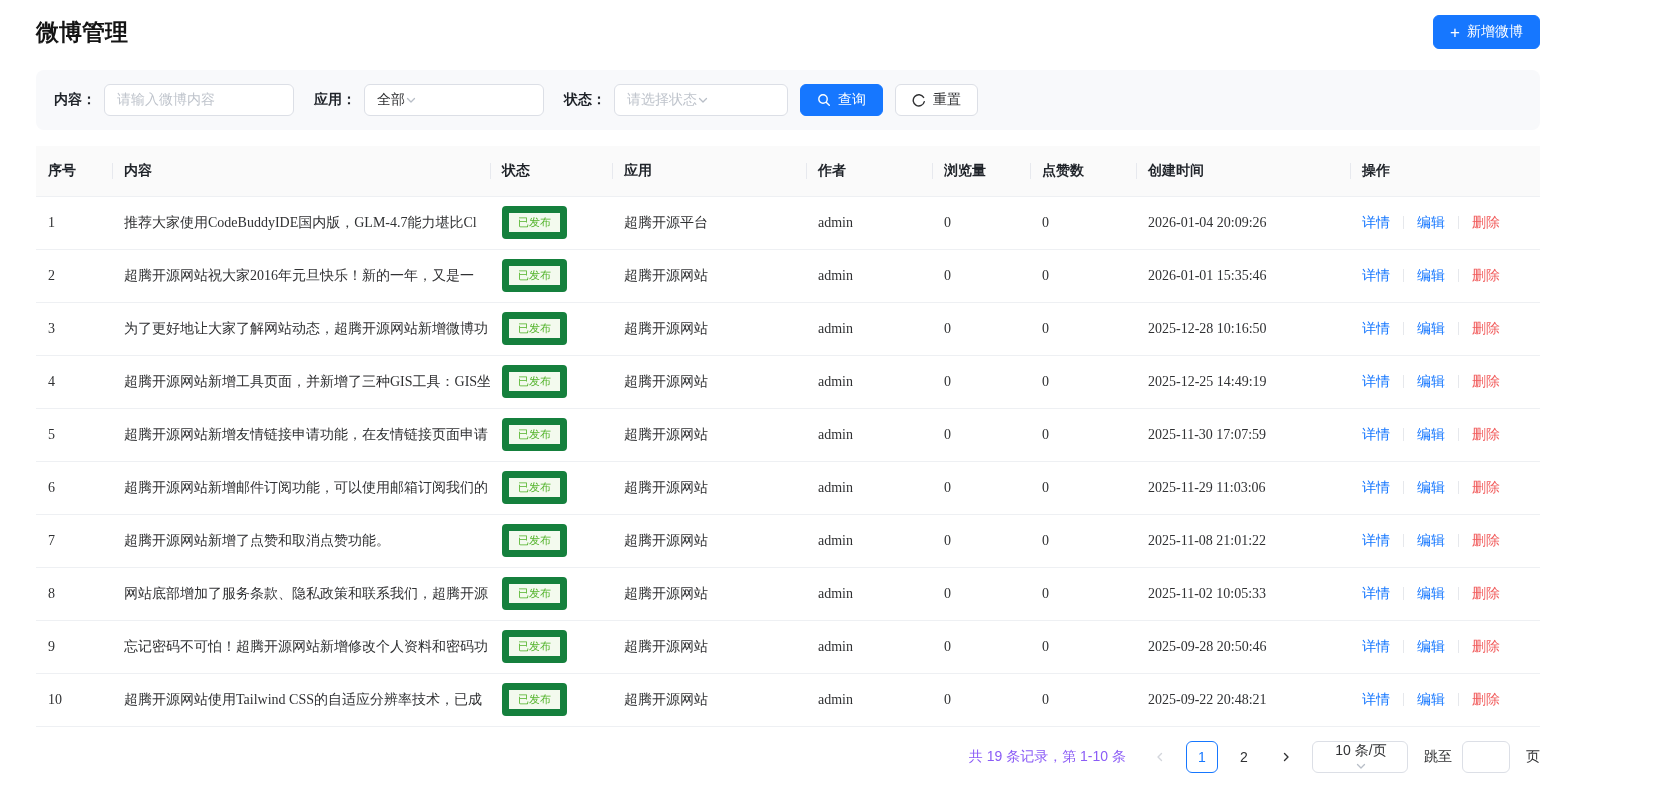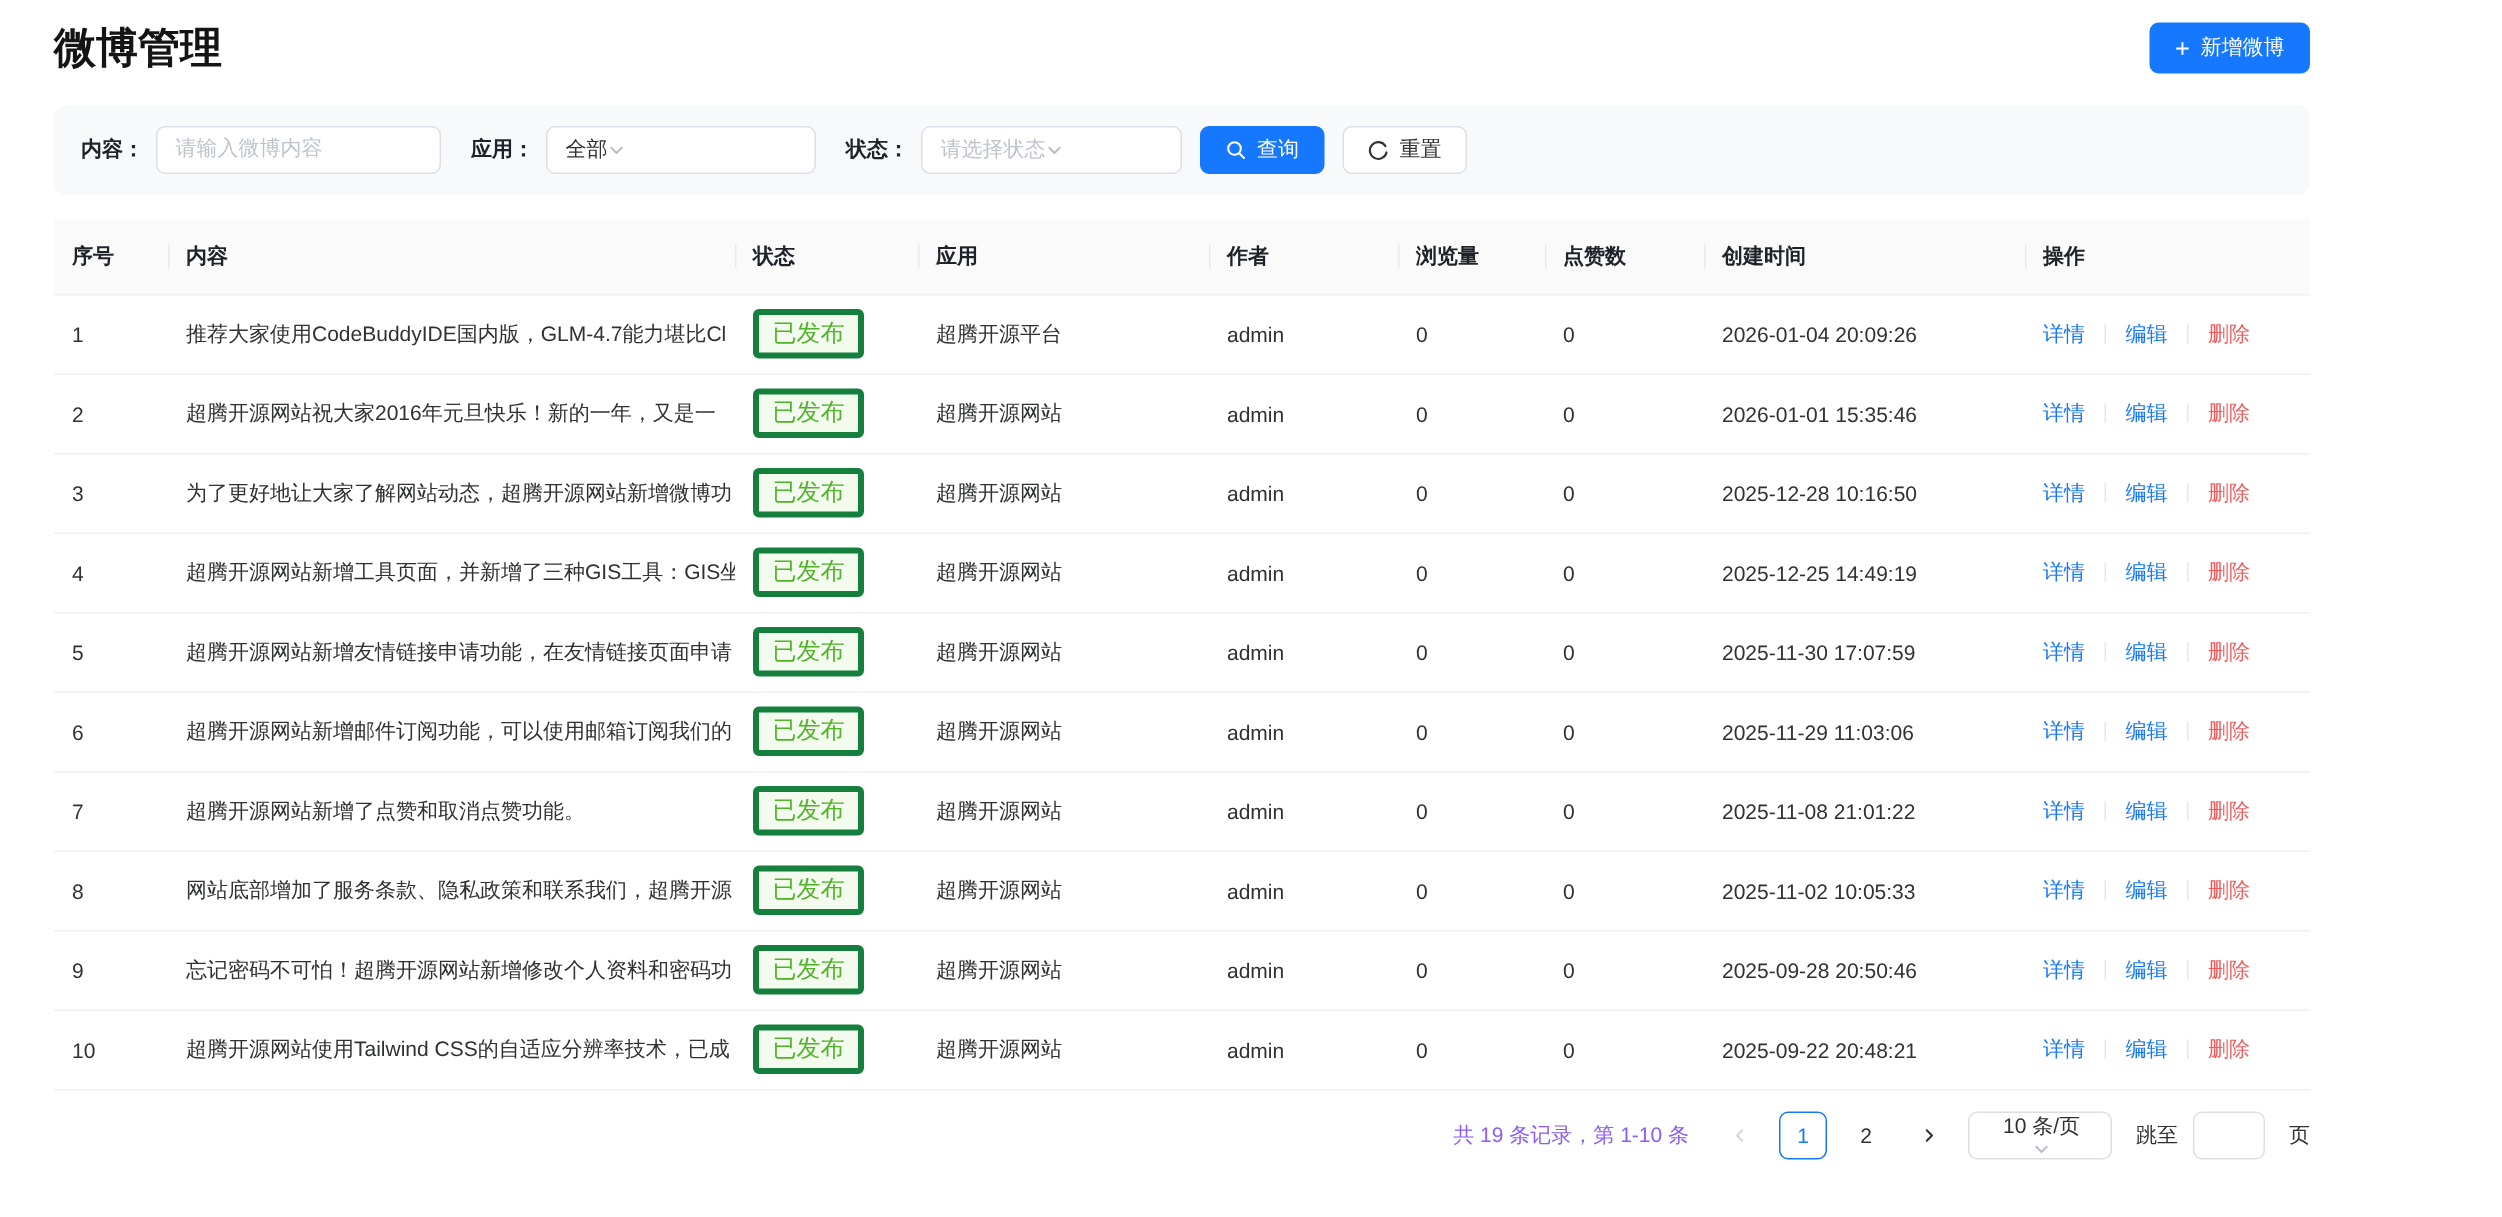--- a/index.html
+++ b/index.html
@@ -2,21 +2,21 @@
 <html><head>
 <meta charset="utf-8">
 <style>
   * { margin:0; padding:0; box-sizing:border-box; }
   html,body { background:#fff; width:1668px; height:811px; overflow:hidden;
     font-family:"Liberation Sans","DejaVu Sans",sans-serif; color:#303133; font-size:14px; }
   .page { width:1504px; margin:0 0 0 36px; padding-top:12px; }
 
   
   .page-header { display:flex; justify-content:space-between; align-items:center; height:40px; }
-  .page-title { font-size:28px; font-weight:700; color:#141414; }
+  .page-title { font-size:23px; font-weight:700; color:#141414; }
   .btn { display:inline-flex; align-items:center; justify-content:center; gap:7px;
     height:34px; padding:0 16px; border-radius:6px; font-size:14px; cursor:pointer;
     border:1px solid transparent; background:#fff; }
   .btn-primary { background:#1677ff; color:#fff; border-color:#1677ff; }
   .btn-default { background:#fff; color:#303133; border-color:#dcdfe6; }
   .plus { font-size:17px; line-height:1; font-weight:400; }
 
   
   .filter-bar { margin-top:18px; height:60px; background:#f8f9fb; border-radius:8px;
     display:flex; align-items:center; padding:0 18px; }
@@ -28,34 +28,34 @@
   .select-box { height:32px; background:#fff; border:1px solid #dcdfe6; border-radius:6px;
     display:flex; align-items:center; justify-content:flex-start; padding:0 10px 0 12px;
     cursor:pointer; }
   .select-box .sel-text { color:#303133; }
   .select-box .sel-text.placeholder { color:#bfc4cc; }
   .chev { display:inline-flex; color:#b8bec7; }
   .gap-lg { margin-left:20px; }
   .gap-md { margin-left:12px; }
 
   
-  table { margin-top:16px; width:1504px; border-collapse:collapse; table-layout:fixed; }
+  table { margin-top:16px; width:1504px; border-collapse:collapse; table-layout:fixed;font-family:Liberation Serif, serif; }
   thead th { background:#fafafa; height:50px; text-align:left; font-weight:700; color:#1f2329;
     font-size:14px; padding:0 12px; position:relative; }
   thead th + th::before { content:""; position:absolute; left:0; top:17px; width:1px; height:16px;
     background:#e7e9ee; }
   tbody td { height:52px; border-bottom:1px solid #eef0f3; padding:0 12px; color:#303133;
     white-space:nowrap; overflow:hidden; }
   tbody tr:first-child td { border-top:1px solid #eef0f3; }
   .col-no{width:76px} .col-content{width:378px} .col-status{width:122px} .col-app{width:194px}
   .col-author{width:126px} .col-views{width:98px} .col-likes{width:106px}
   .col-created{width:214px} .col-ops{width:190px}
 
-  .badge { display:inline-block; font-size:16px; color:#52b32a; background:#f3faee;
-    border:4px solid #15803d; border-radius:4px; padding:3px 9px; line-height:1.2; }
+  .badge { display:inline-block; font-size:11px; color:#52b32a; background:#f3faee;
+    border:7px solid #15803d; border-radius:4px; padding:3px 9px; line-height:1.2; }
 
   .ops-cell { display:flex; align-items:center; height:52px; }
   .op-link { color:#1677ff; text-decoration:none; cursor:pointer; }
   .op-link.danger { color:#f15b5b; }
   .op-sep { width:1px; height:13px; background:#e6e8ec; margin:0 13px; }
 
   
   .pagination { margin-top:14px; display:flex; justify-content:flex-end; align-items:center;
     gap:10px; padding-bottom:20px; }
   .pg-total { color:#8b5cf6; margin-right:8px; }

